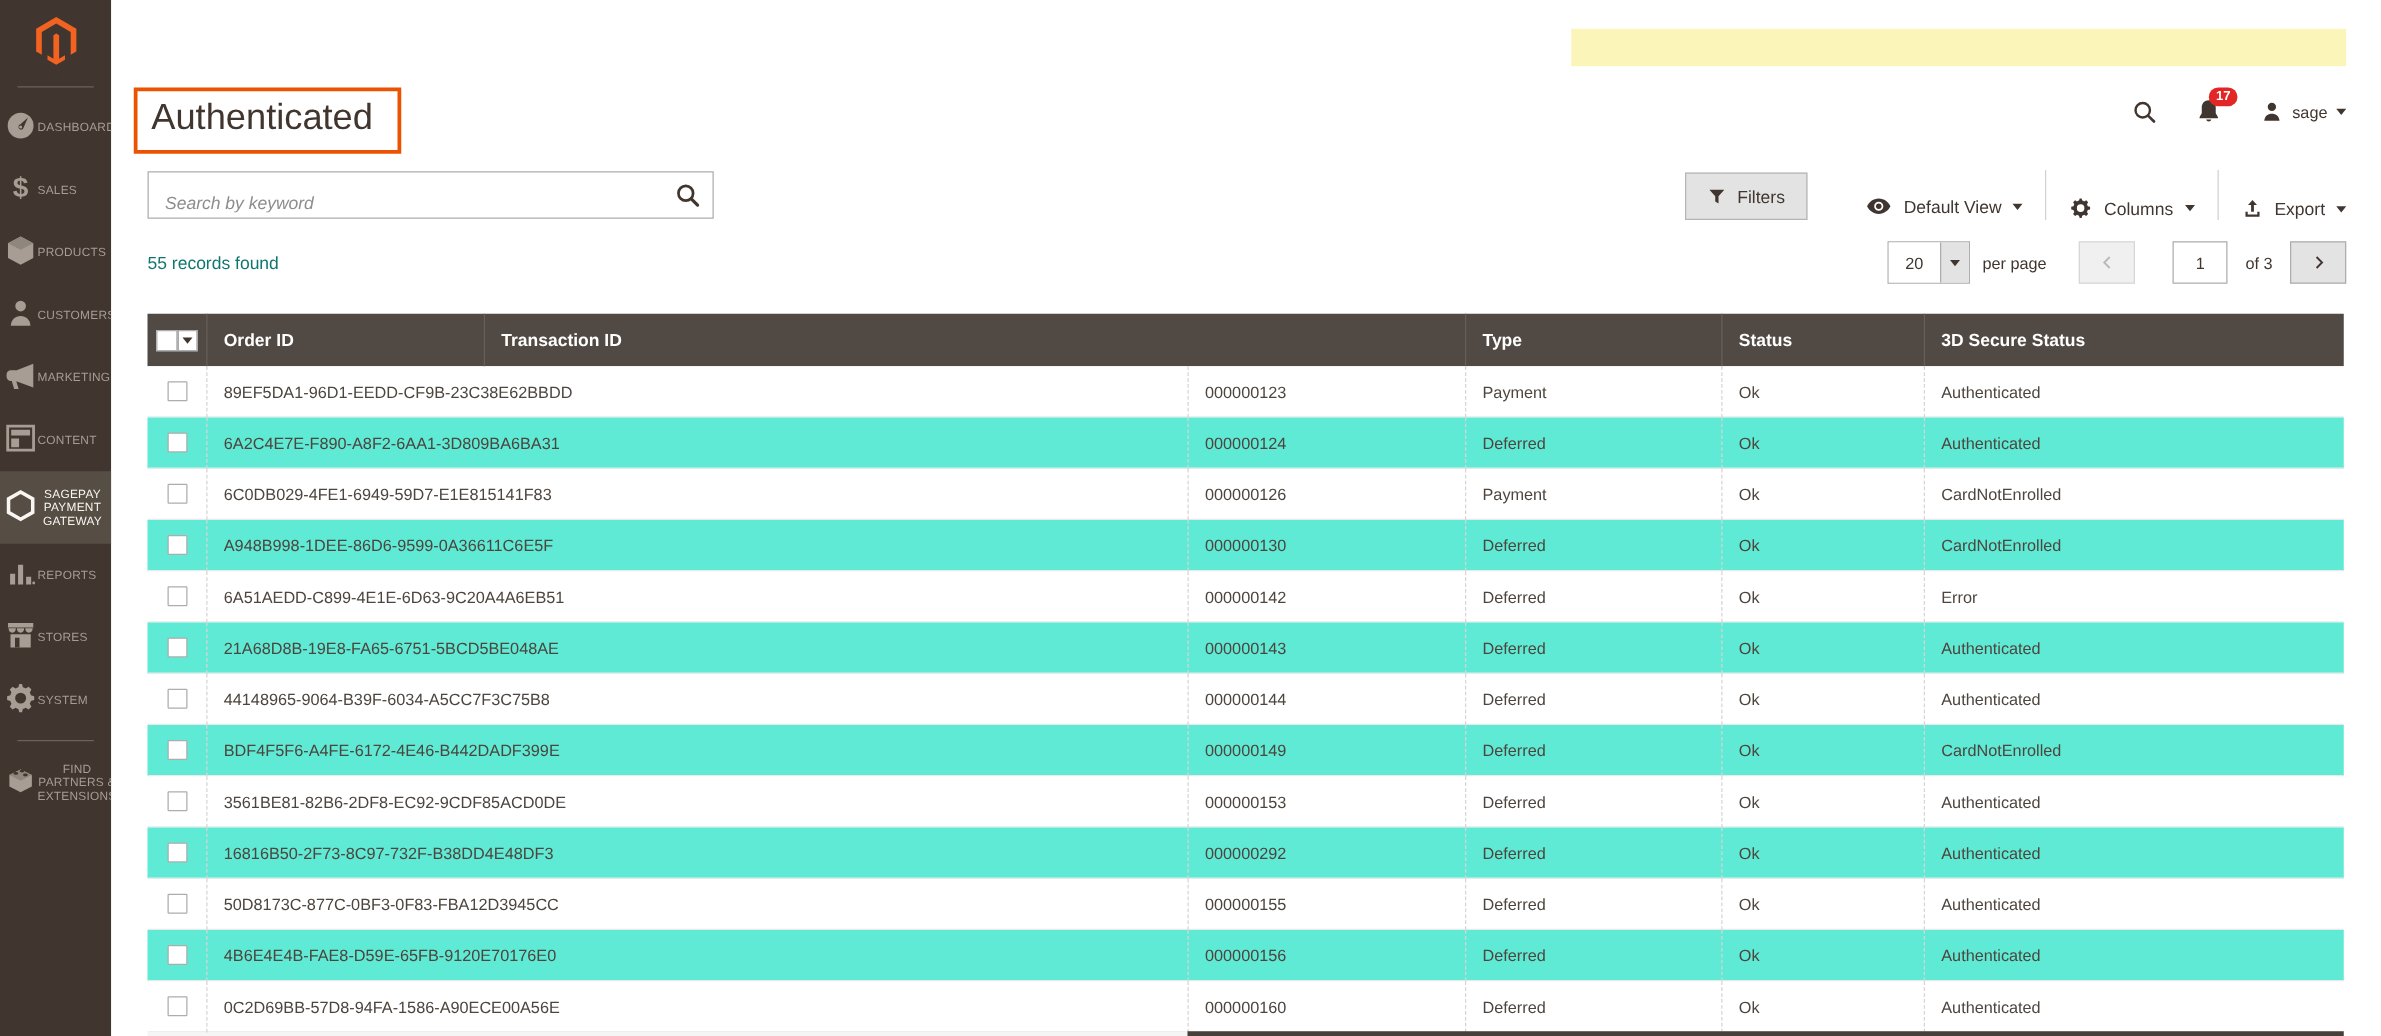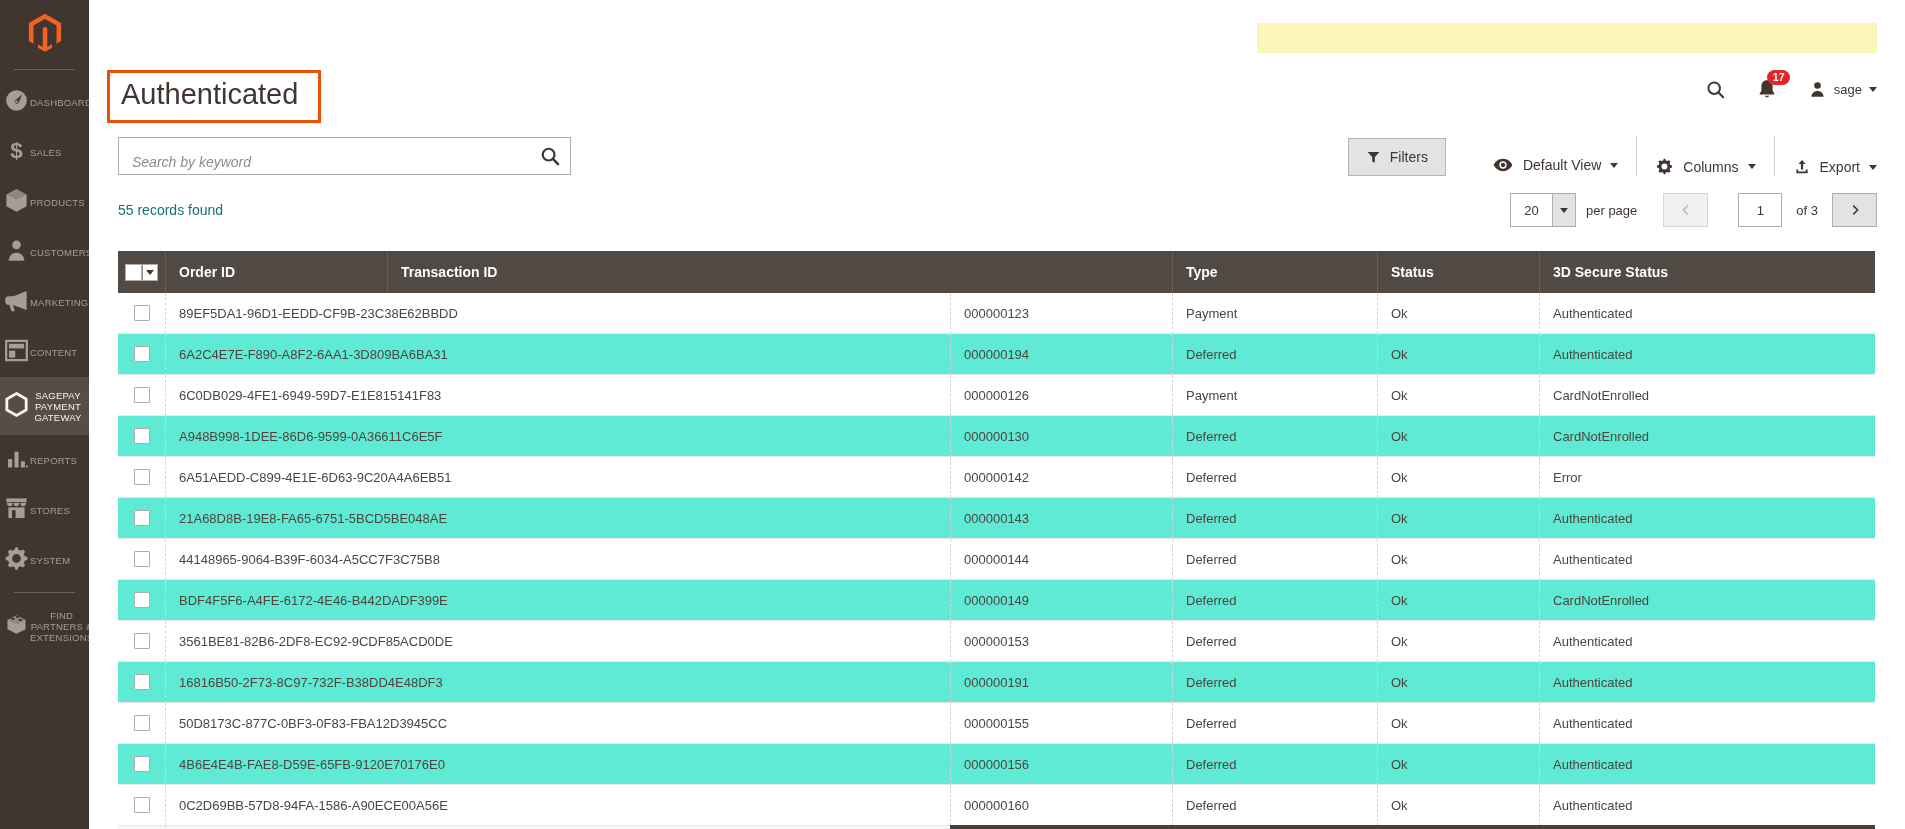--- a/index.html
+++ b/index.html
@@ -350,21 +350,21 @@
             <div class="td c2">000000123</div>
             <div class="td c3">Payment</div>
             <div class="td c4">Ok</div>
             <div class="td c5">Authenticated</div>
           </div>
           <div class="g-row stripe">
             <div class="td c0">
               <span class="row-check"></span>
             </div>
             <div class="td c1">6A2C4E7E-F890-A8F2-6AA1-3D809BA6BA31</div>
-            <div class="td c2">000000194</div>
+            <div class="td c2">000000124</div>
             <div class="td c3">Deferred</div>
             <div class="td c4">Ok</div>
             <div class="td c5">Authenticated</div>
           </div>
           <div class="g-row">
             <div class="td c0">
               <span class="row-check"></span>
             </div>
             <div class="td c1">6C0DB029-4FE1-6949-59D7-E1E815141F83</div>
             <div class="td c2">000000126</div>
@@ -430,21 +430,21 @@
             <div class="td c2">000000153</div>
             <div class="td c3">Deferred</div>
             <div class="td c4">Ok</div>
             <div class="td c5">Authenticated</div>
           </div>
           <div class="g-row stripe">
             <div class="td c0">
               <span class="row-check"></span>
             </div>
             <div class="td c1">16816B50-2F73-8C97-732F-B38DD4E48DF3</div>
-            <div class="td c2">000000191</div>
+            <div class="td c2">000000292</div>
             <div class="td c3">Deferred</div>
             <div class="td c4">Ok</div>
             <div class="td c5">Authenticated</div>
           </div>
           <div class="g-row">
             <div class="td c0">
               <span class="row-check"></span>
             </div>
             <div class="td c1">50D8173C-877C-0BF3-0F83-FBA12D3945CC</div>
             <div class="td c2">000000155</div>

